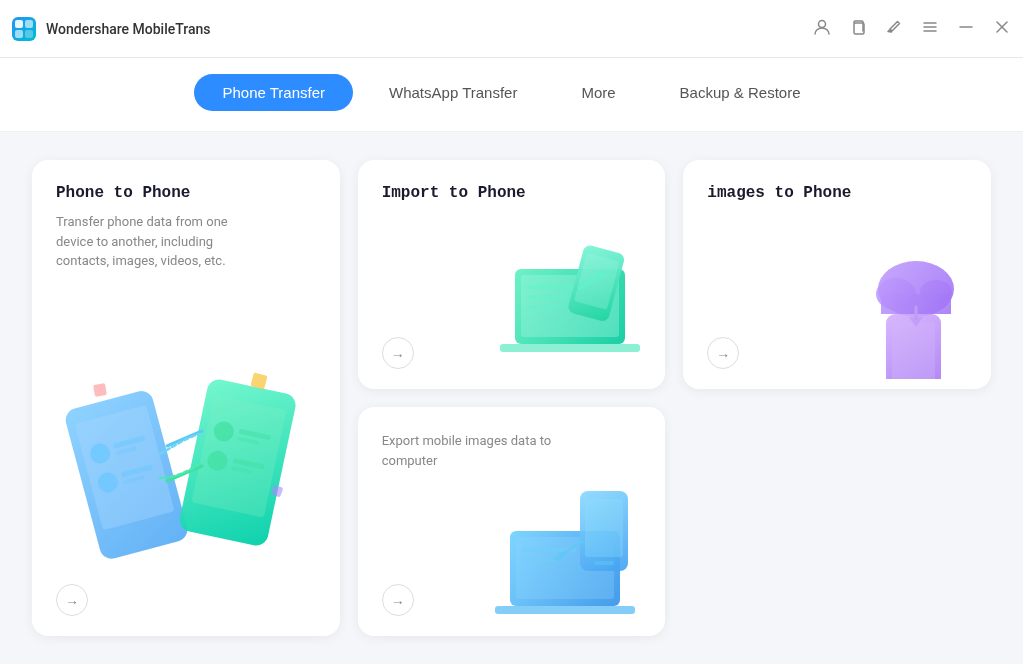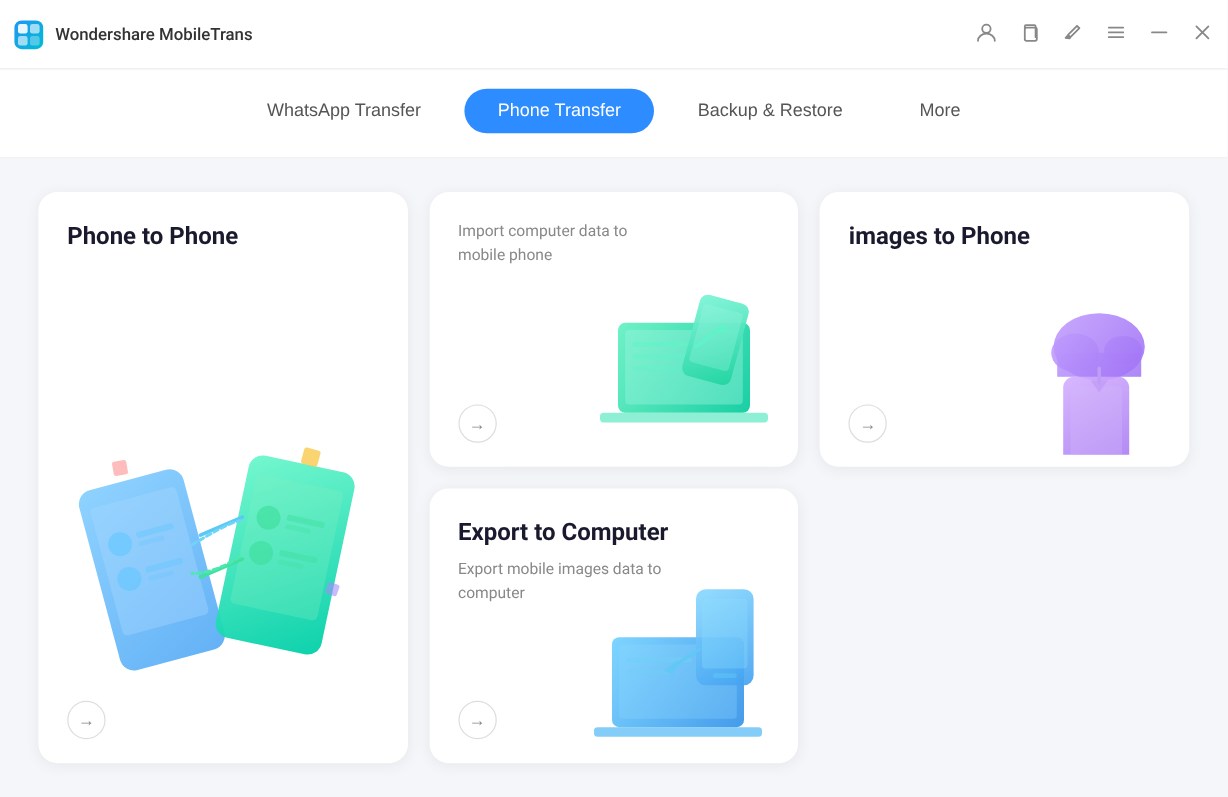--- a/index.html
+++ b/index.html
@@ -109,24 +109,25 @@
       cursor: pointer;
       box-shadow: 0 2px 12px rgba(0,0,0,0.06);
       transition: box-shadow 0.2s;
     }
 
     .card-large {
       grid-row: span 2;
     }
 
     .card-title {
-      font-size: 20px;
+      font-size: 16px;
       font-weight: 700;
       color: #1a1a2e;
       margin-bottom: 10px;
+      font-family: Liberation Mono, monospace;
     }
     .card-desc {
       font-size: 13px;
       color: #888;
       line-height: 1.5;
       max-width: 180px;
     }
 
     .card-arrow {
       position: absolute;
@@ -191,30 +192,31 @@
     <span class="close-btn titlebar-icon">
       <svg width="18" height="18" viewBox="0 0 18 18" fill="none">
         <line x1="4" y1="4" x2="14" y2="14" stroke="#888" stroke-width="1.5" stroke-linecap="round"></line>
         <line x1="14" y1="4" x2="4" y2="14" stroke="#888" stroke-width="1.5" stroke-linecap="round"></line>
       </svg>
     </span>
   </div>
 </div>
 
 <div class="nav-bar">
+  <button class="nav-tab active">Phone Transfer</button>
   <button class="nav-tab inactive">WhatsApp Transfer</button>
-  <button class="nav-tab active">Phone Transfer</button>
+  <button class="nav-tab inactive">More</button>
   <button class="nav-tab inactive">Backup &amp; Restore</button>
-  <button class="nav-tab inactive">More</button>
 </div>
 
 <div class="main-content">
 
   <div class="card card-large">
     <div class="card-title">Phone to Phone</div>
+    <div class="card-desc">Transfer phone data from one device to another, including contacts, images, videos, etc.</div>
 
     <div style="position:absolute; bottom:60px; left:20px; right:10px; height:260px;">
       <svg width="280" height="260" viewBox="0 0 280 260" fill="none">
 
         <g transform="rotate(-15, 80, 160)">
           <rect x="30" y="80" width="90" height="155" rx="12" fill="url(#bluePhoneGrad)" opacity="0.95"></rect>
           <rect x="38" y="95" width="74" height="110" rx="4" fill="#a8d8ff" opacity="0.4"></rect>
 
           <circle cx="55" cy="130" r="10" fill="#68c8ff" opacity="0.7"></circle>
           <rect x="70" y="124" width="32" height="5" rx="2" fill="#68c8ff" opacity="0.5"></rect>
@@ -256,21 +258,21 @@
         </defs>
       </svg>
     </div>
 
     <div class="card-arrow">
       <span>→</span>
     </div>
   </div>
 
   <div class="card">
-    <div class="card-desc">Import computer data to mobile phone</div>
+    <div class="card-title">Import to Phone</div>
 
     <div style="position:absolute; right:10px; bottom:10px; width:170px; height:140px;">
       <svg width="170" height="140" viewBox="0 0 170 140">
 
         <g transform="translate(10, 10)">
           <rect x="20" y="20" width="110" height="75" rx="6" fill="url(#laptopGrad)" opacity="0.9"></rect>
           <rect x="26" y="26" width="98" height="62" rx="3" fill="#9ef5e0" opacity="0.4"></rect>
           <rect x="5" y="95" width="140" height="8" rx="3" fill="#5de8c0" opacity="0.7"></rect>
 
           <rect x="32" y="36" width="60" height="4" rx="2" fill="#5df5c8" opacity="0.5"></rect>
@@ -335,21 +337,20 @@
           </linearGradient>
         </defs>
       </svg>
     </div>
     <div class="card-arrow">
       <span>→</span>
     </div>
   </div>
 
   <div class="card">
-    <div class="card-title">Export to Computer</div>
     <div class="card-desc">Export mobile images data to computer</div>
 
     <div style="position:absolute; right:10px; bottom:5px; width:170px; height:145px;">
       <svg width="170" height="145" viewBox="0 0 170 145">
 
         <g transform="translate(5, 20)">
           <rect x="20" y="25" width="110" height="75" rx="6" fill="url(#exportLaptopGrad)" opacity="0.9"></rect>
           <rect x="26" y="31" width="98" height="62" rx="3" fill="#90d8ff" opacity="0.3"></rect>
           <rect x="5" y="100" width="140" height="8" rx="3" fill="#50b8f5" opacity="0.7"></rect>
 

